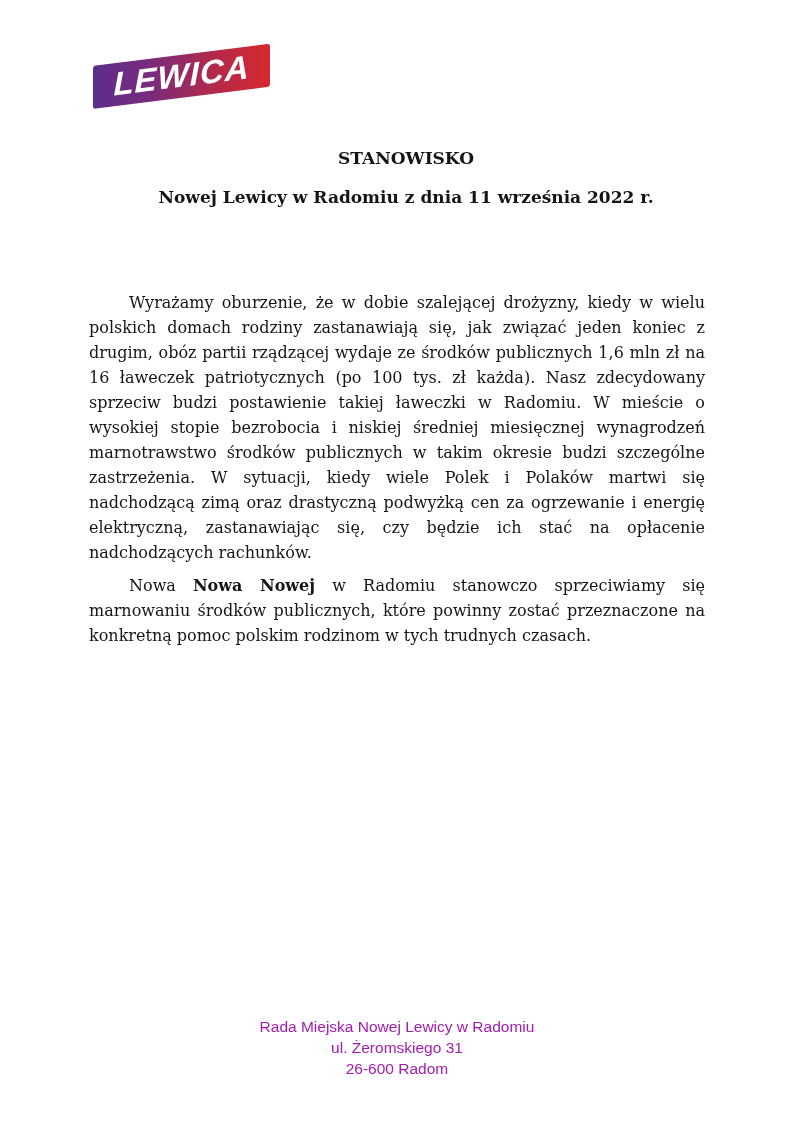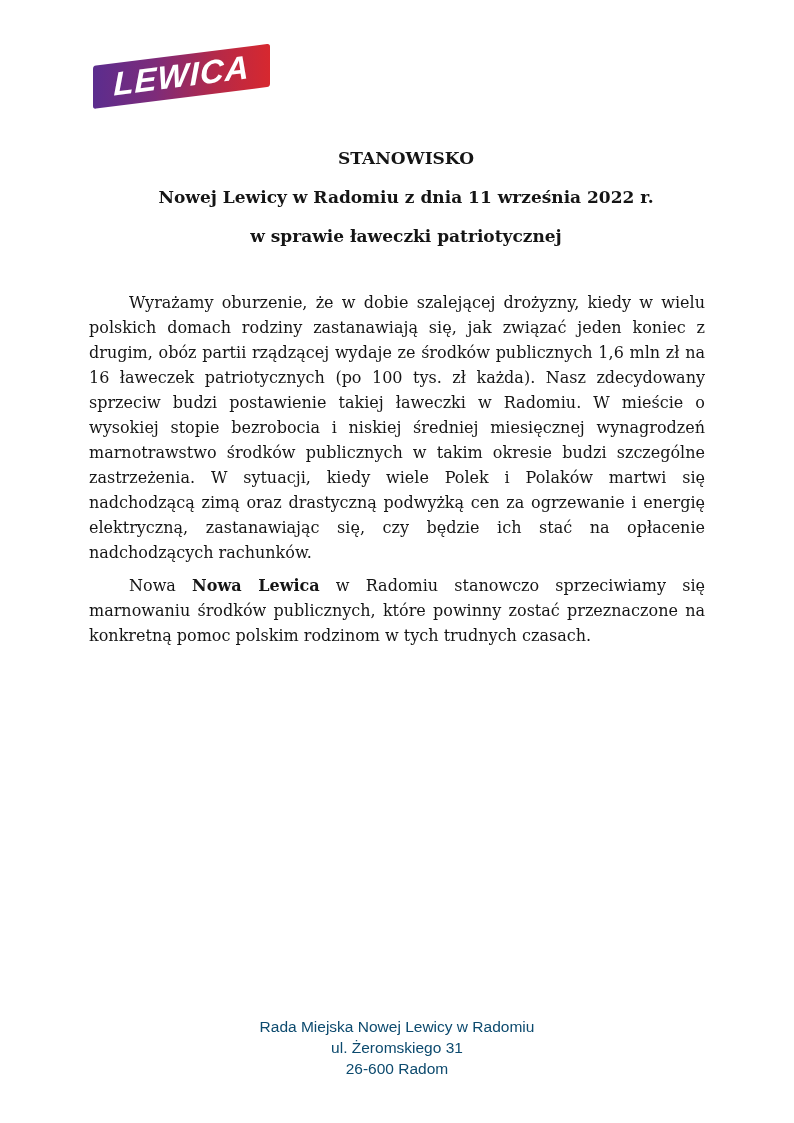--- a/index.html
+++ b/index.html
@@ -76,41 +76,40 @@
 
   .footer-block {
     position: absolute;
     top: 1016px;
     left: 0;
     right: 0;
     text-align: center;
     font-family: "Liberation Sans", sans-serif;
     font-size: 15.5px;
     line-height: 21px;
-    color: #0c4a6e;
+    color: #a21caf;
   }
 </style>
 </head>
 <body>
 
 <div class="page">
 
   <div class="logo">
     <span class="logo-text">LEWICA</span>
   </div>
 
   <div class="title-block">
     <div class="title-line">STANOWISKO</div>
     <div class="title-line">Nowej Lewicy w Radomiu z dnia 11 września 2022 r.</div>
-    <div class="title-line">w sprawie ławeczki patriotycznej</div>
   </div>
 
   <div class="body-block">
     <p class="para">Wyrażamy oburzenie, że w dobie szalejącej drożyzny, kiedy w wielu polskich domach rodziny zastanawiają się, jak związać jeden koniec z drugim, obóz partii rządzącej wydaje ze środków publicznych 1,6 mln zł na 16 ławeczek patriotycznych (po 100 tys. zł każda). Nasz zdecydowany sprzeciw budzi postawienie takiej ławeczki w Radomiu. W mieście o wysokiej stopie bezrobocia i niskiej średniej miesięcznej wynagrodzeń marnotrawstwo środków publicznych w takim okresie budzi szczególne zastrzeżenia. W sytuacji, kiedy wiele Polek i Polaków martwi się nadchodzącą zimą oraz drastyczną podwyżką cen za ogrzewanie i energię elektryczną, zastanawiając się, czy będzie ich stać na opłacenie nadchodzących rachunków.</p>
-    <p class="para"><span>Nowa </span><strong>Nowa Lewica</strong><span> w Radomiu stanowczo sprzeciwiamy się marnowaniu środków publicznych, które powinny zostać przeznaczone na konkretną pomoc polskim rodzinom w tych trudnych czasach.</span></p>
+    <p class="para"><span>Nowa </span><strong>Nowa Nowej</strong><span> w Radomiu stanowczo sprzeciwiamy się marnowaniu środków publicznych, które powinny zostać przeznaczone na konkretną pomoc polskim rodzinom w tych trudnych czasach.</span></p>
   </div>
 
 
   <div class="footer-block">
     <div>Rada Miejska Nowej Lewicy w Radomiu</div>
     <div>ul. Żeromskiego 31</div>
     <div>26-600 Radom</div>
   </div>
 
 </div>

